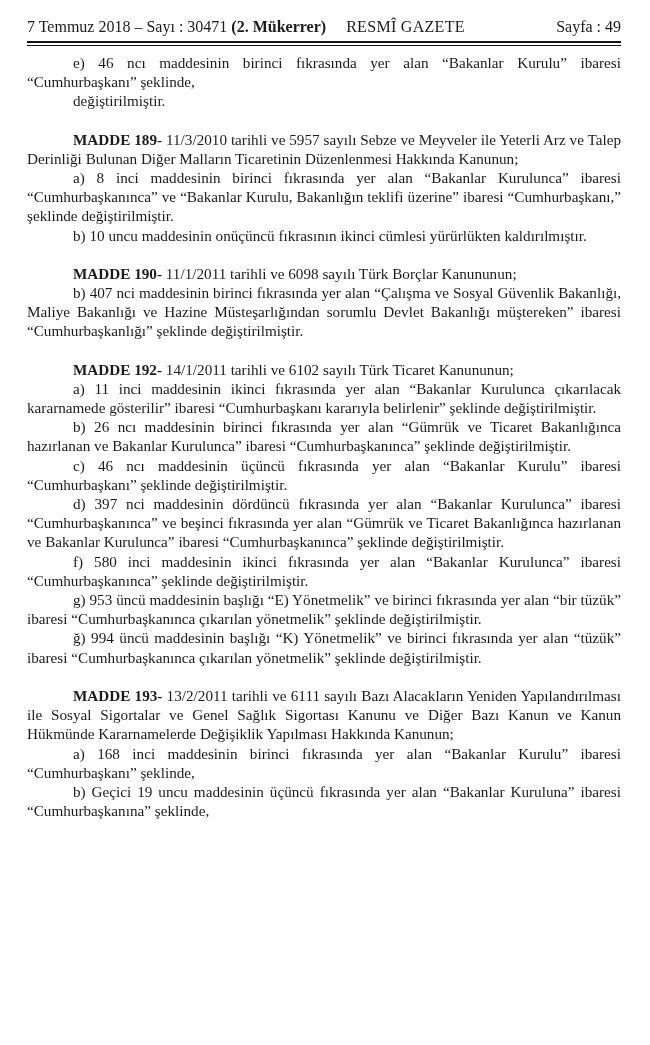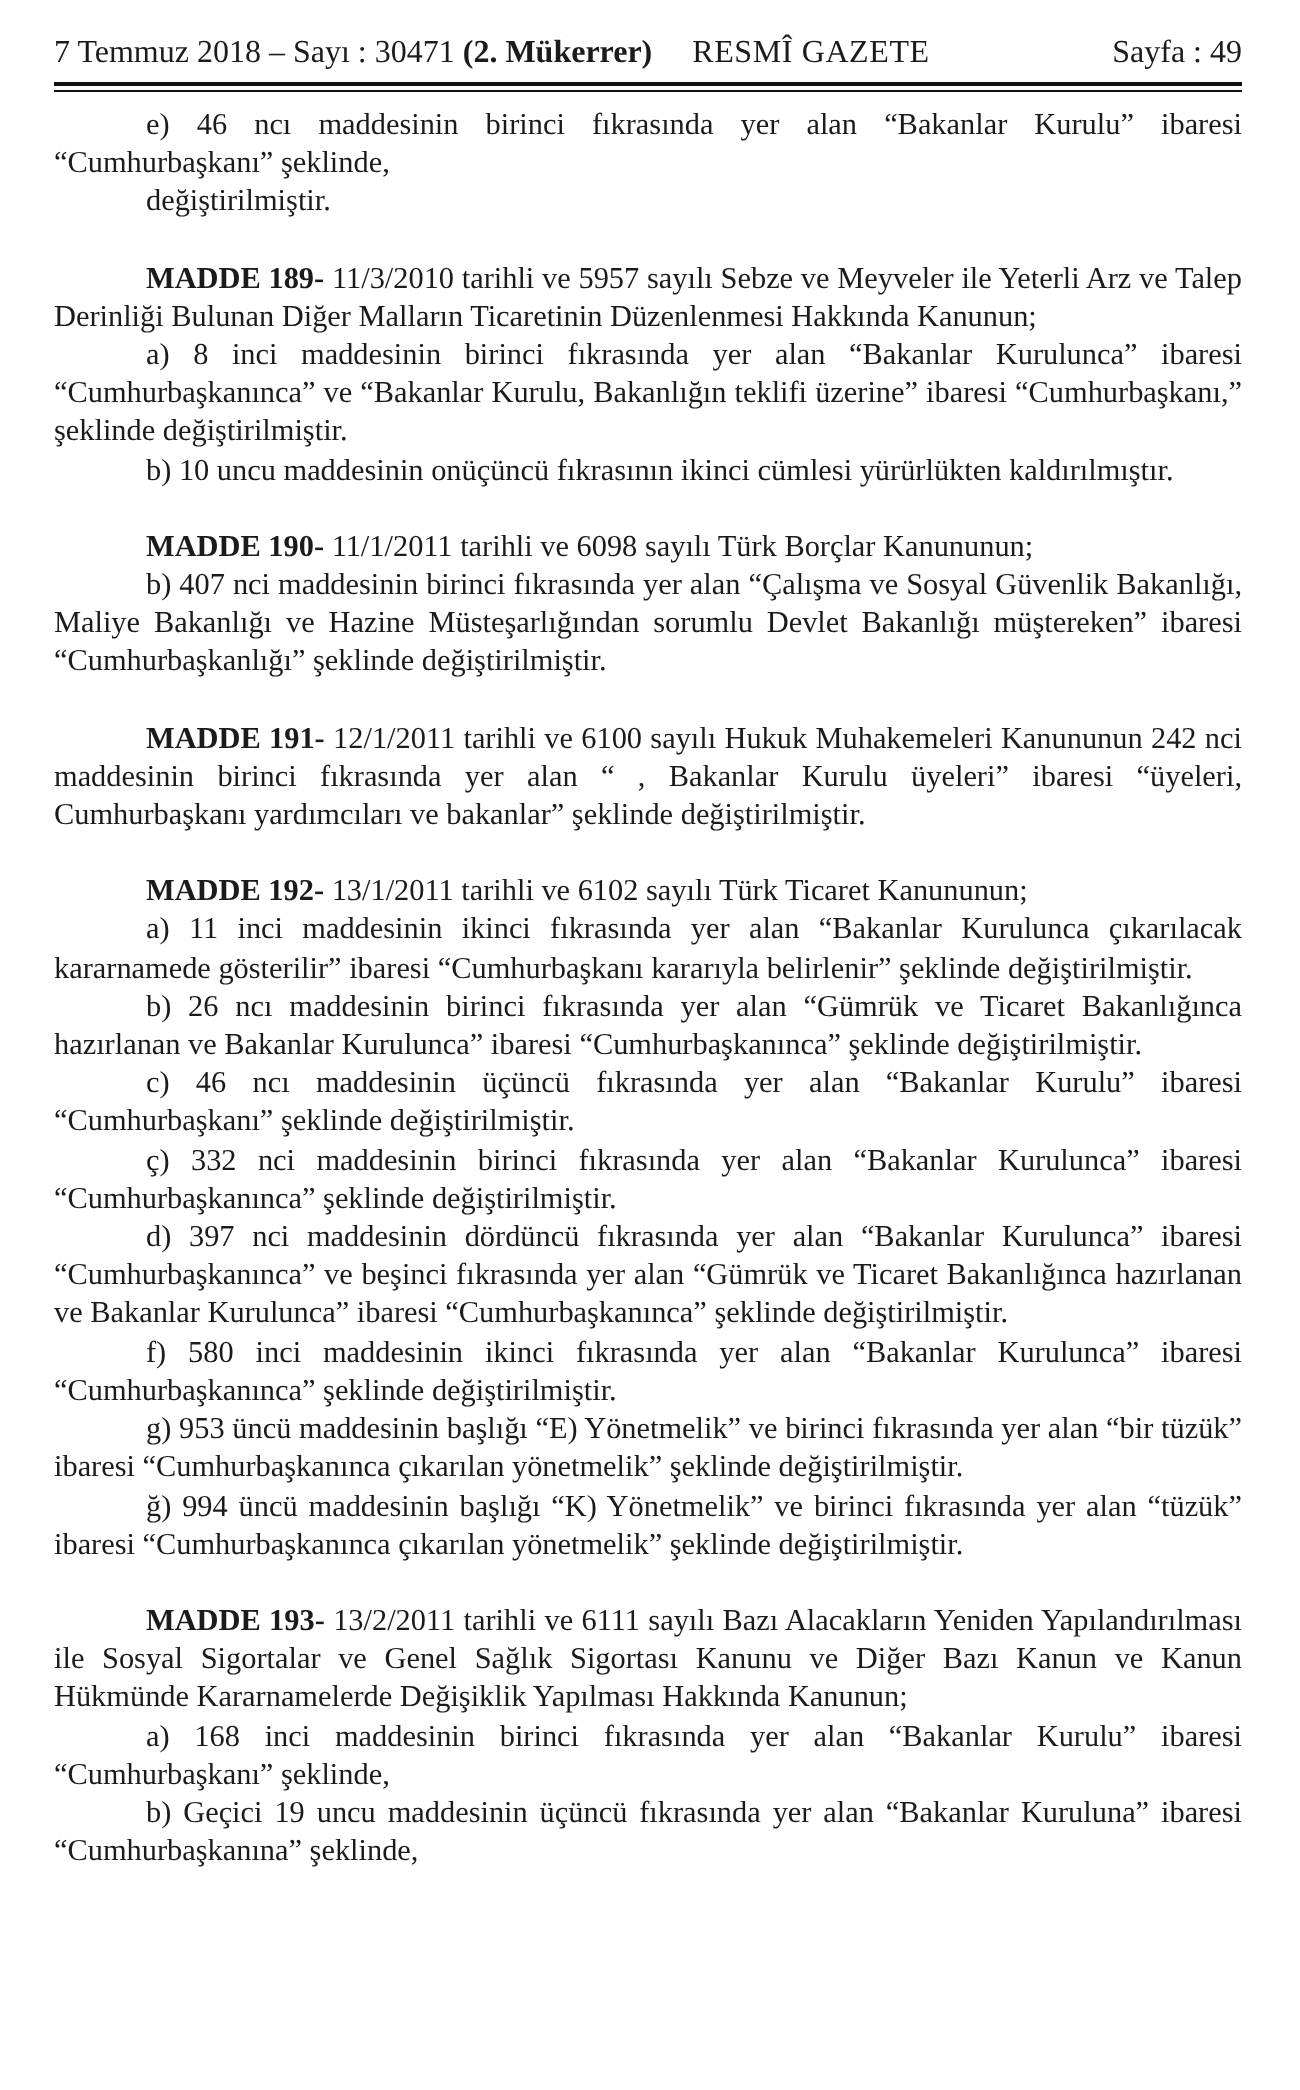--- a/index.html
+++ b/index.html
@@ -74,27 +74,25 @@
     <p class="para">e) 46 ncı maddesinin birinci fıkrasında yer alan “Bakanlar Kurulu” ibaresi “Cumhurbaşkanı” şeklinde,</p>
     <p class="para">değiştirilmiştir.</p>
 
     <p class="para madde"><b>MADDE 189-</b><span> 11/3/2010 tarihli ve 5957 sayılı Sebze ve Meyveler ile Yeterli Arz ve Talep Derinliği Bulunan Diğer Malların Ticaretinin Düzenlenmesi Hakkında Kanunun;</span></p>
     <p class="para">a) 8 inci maddesinin birinci fıkrasında yer alan “Bakanlar Kurulunca” ibaresi “Cumhurbaşkanınca” ve “Bakanlar Kurulu, Bakanlığın teklifi üzerine” ibaresi “Cumhurbaşkanı,” şeklinde değiştirilmiştir.</p>
     <p class="para">b) 10 uncu maddesinin onüçüncü fıkrasının ikinci cümlesi yürürlükten kaldırılmıştır.</p>
 
     <p class="para madde"><b>MADDE 190-</b><span> 11/1/2011 tarihli ve 6098 sayılı Türk Borçlar Kanununun;</span></p>
     <p class="para">b) 407 nci maddesinin birinci fıkrasında yer alan “Çalışma ve Sosyal Güvenlik Bakanlığı, Maliye Bakanlığı ve Hazine Müsteşarlığından sorumlu Devlet Bakanlığı müştereken” ibaresi “Cumhurbaşkanlığı” şeklinde değiştirilmiştir.</p>
 
-    <p class="para madde"><b>MADDE 191-</b><span> 12/1/2011 tarihli ve 6100 sayılı Hukuk Muhakemeleri Kanununun 242 nci maddesinin birinci fıkrasında yer alan “ , Bakanlar Kurulu üyeleri” ibaresi “üyeleri, Cumhurbaşkanı yardımcıları ve bakanlar” şeklinde değiştirilmiştir.</span></p>
 
-    <p class="para madde"><b>MADDE 192-</b><span> 13/1/2011 tarihli ve 6102 sayılı Türk Ticaret Kanununun;</span></p>
+    <p class="para madde"><b>MADDE 192-</b><span> 14/1/2011 tarihli ve 6102 sayılı Türk Ticaret Kanununun;</span></p>
     <p class="para">a) 11 inci maddesinin ikinci fıkrasında yer alan “Bakanlar Kurulunca çıkarılacak kararnamede gösterilir” ibaresi “Cumhurbaşkanı kararıyla belirlenir” şeklinde değiştirilmiştir.</p>
     <p class="para">b) 26 ncı maddesinin birinci fıkrasında yer alan “Gümrük ve Ticaret Bakanlığınca hazırlanan ve Bakanlar Kurulunca” ibaresi “Cumhurbaşkanınca” şeklinde değiştirilmiştir.</p>
     <p class="para">c) 46 ncı maddesinin üçüncü fıkrasında yer alan “Bakanlar Kurulu” ibaresi “Cumhurbaşkanı” şeklinde değiştirilmiştir.</p>
-    <p class="para">ç) 332 nci maddesinin birinci fıkrasında yer alan “Bakanlar Kurulunca” ibaresi “Cumhurbaşkanınca” şeklinde değiştirilmiştir.</p>
     <p class="para">d) 397 nci maddesinin dördüncü fıkrasında yer alan “Bakanlar Kurulunca” ibaresi “Cumhurbaşkanınca” ve beşinci fıkrasında yer alan “Gümrük ve Ticaret Bakanlığınca hazırlanan ve Bakanlar Kurulunca” ibaresi “Cumhurbaşkanınca” şeklinde değiştirilmiştir.</p>
     <p class="para">f) 580 inci maddesinin ikinci fıkrasında yer alan “Bakanlar Kurulunca” ibaresi “Cumhurbaşkanınca” şeklinde değiştirilmiştir.</p>
     <p class="para">g) 953 üncü maddesinin başlığı “E) Yönetmelik” ve birinci fıkrasında yer alan “bir tüzük” ibaresi “Cumhurbaşkanınca çıkarılan yönetmelik” şeklinde değiştirilmiştir.</p>
     <p class="para">ğ) 994 üncü maddesinin başlığı “K) Yönetmelik” ve birinci fıkrasında yer alan “tüzük” ibaresi “Cumhurbaşkanınca çıkarılan yönetmelik” şeklinde değiştirilmiştir.</p>
 
     <p class="para madde"><b>MADDE 193-</b><span> 13/2/2011 tarihli ve 6111 sayılı Bazı Alacakların Yeniden Yapılandırılması ile Sosyal Sigortalar ve Genel Sağlık Sigortası Kanunu ve Diğer Bazı Kanun ve Kanun Hükmünde Kararnamelerde Değişiklik Yapılması Hakkında Kanunun;</span></p>
     <p class="para">a) 168 inci maddesinin birinci fıkrasında yer alan “Bakanlar Kurulu” ibaresi “Cumhurbaşkanı” şeklinde,</p>
     <p class="para">b) Geçici 19 uncu maddesinin üçüncü fıkrasında yer alan “Bakanlar Kuruluna” ibaresi “Cumhurbaşkanına” şeklinde,</p>
   </main>
 

